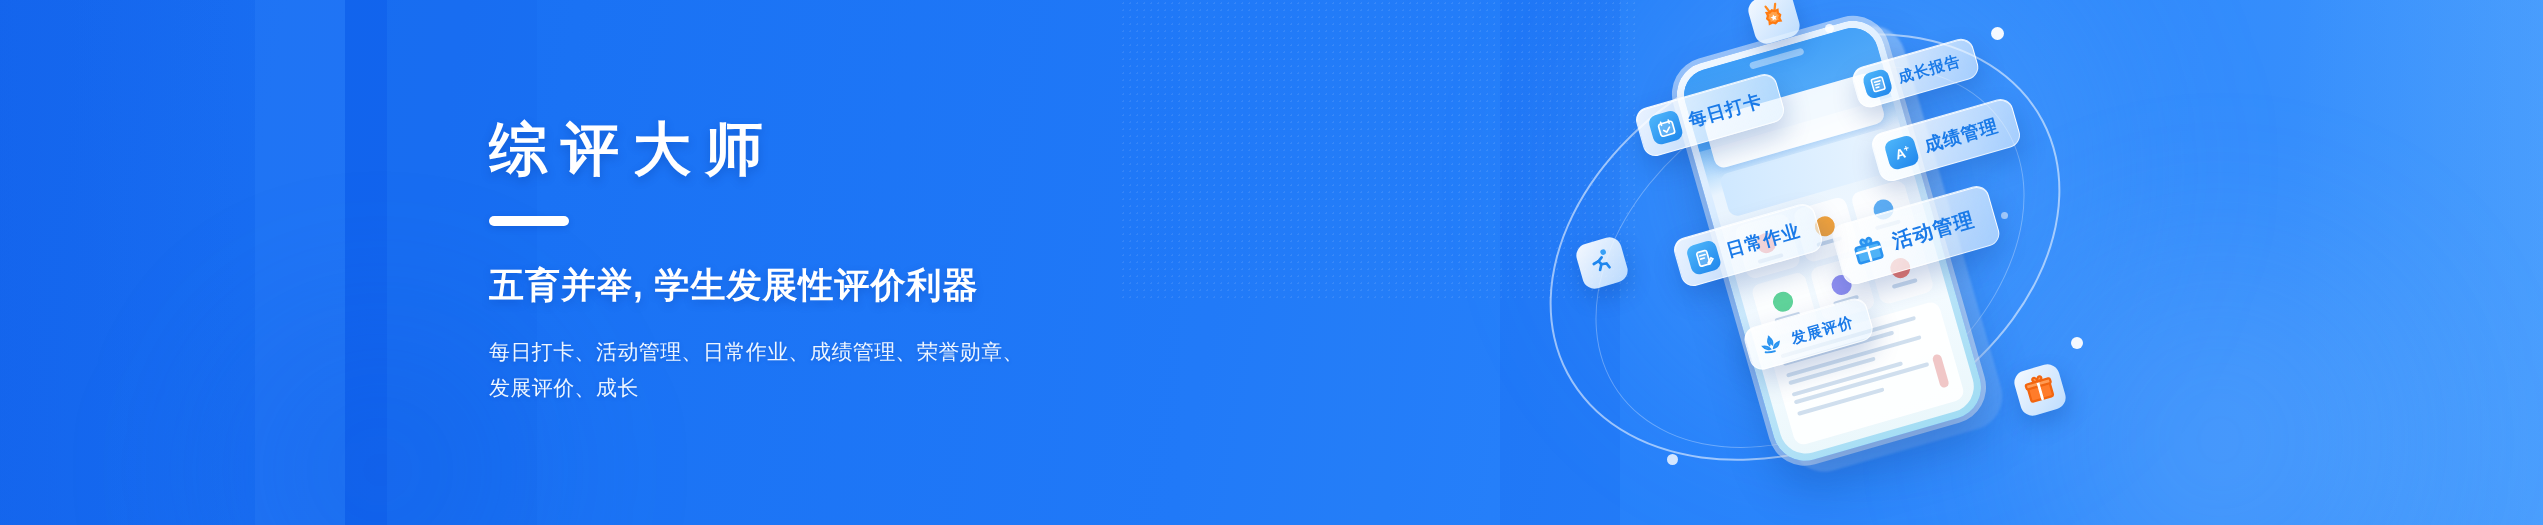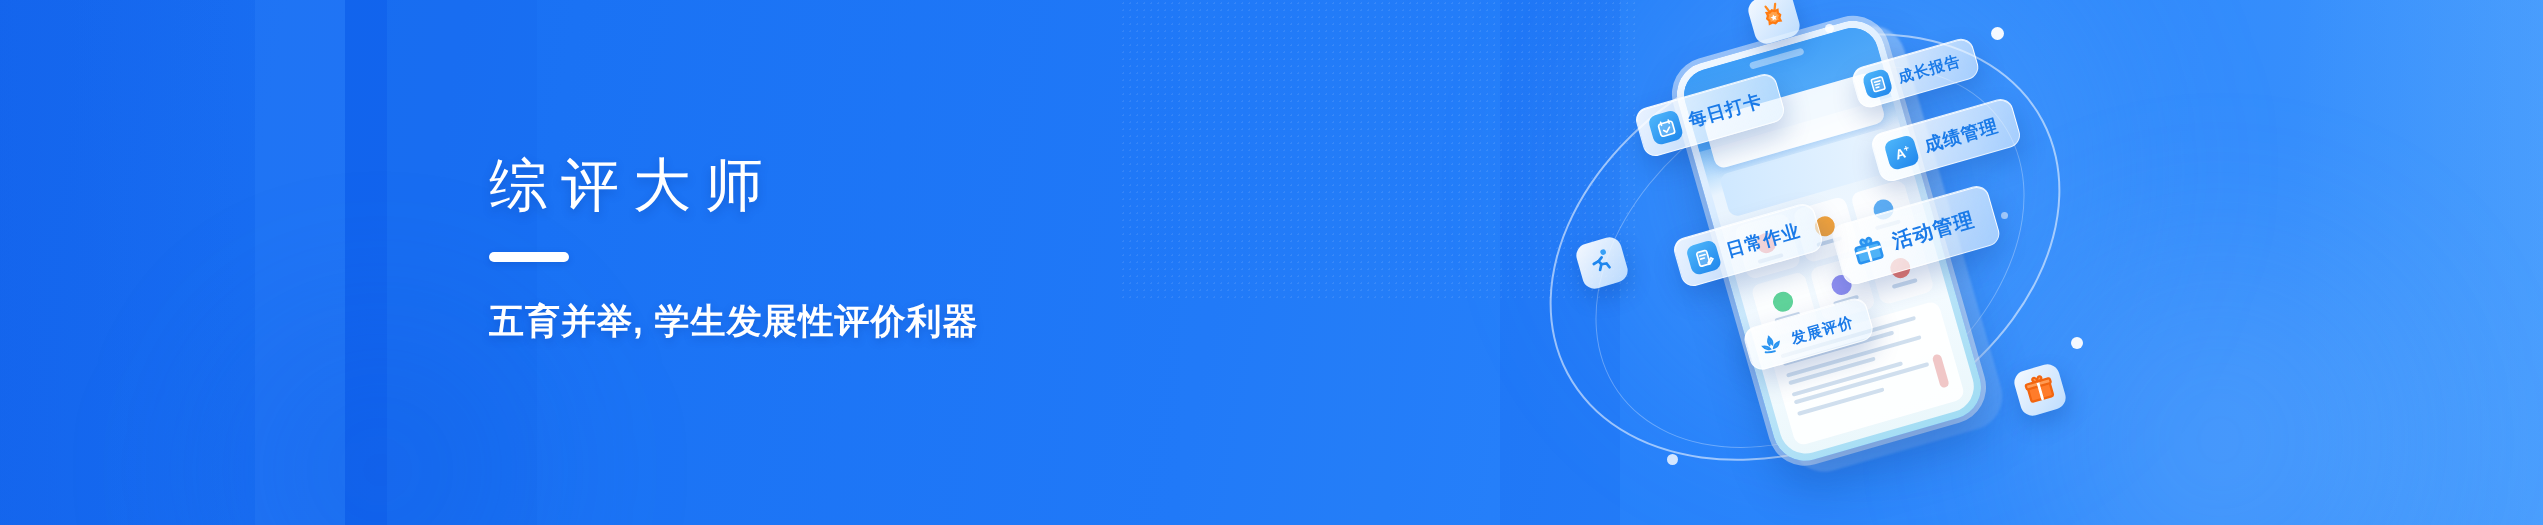--- a/index.html
+++ b/index.html
@@ -46,21 +46,21 @@
     background-size:7px 7px; opacity:.5;
   }
 
   
   .copy {
     position:absolute; left:489px; top:0; height:525px;
     display:flex; flex-direction:column; justify-content:center;
     width:900px;
   }
   .title {
-    font-size:58px; font-weight:normal; color:#ffffff;
+    font-size:58px; font-weight:bold; color:#ffffff;
     letter-spacing:14px; line-height:1;
     text-shadow:0 4px 10px rgba(3,52,150,.30);
     margin-bottom:38px; white-space:nowrap;
   }
   .divider {
     width:80px; height:10px; border-radius:6px;
     background:#ffffff; margin-bottom:38px;
     box-shadow:0 2px 6px rgba(3,52,150,.22);
   }
   .subtitle {
@@ -228,20 +228,21 @@
   <div class="bg-soft soft-a"></div>
   <div class="bg-soft soft-b"></div>
   <div class="bg-soft soft-c"></div>
   <div class="bg-dots"></div>
 
   <div class="copy">
     <div class="title">综评大师</div>
     <div class="divider"></div>
     <div class="subtitle">五育并举, 学生发展性评价利器</div>
     <div class="desc">
+      <span class="desc-line">每日打卡、活动管理、日常作业、成绩管理、荣誉勋章、发展评价、成长</span>
     </div>
   </div>
 
   <div class="art">
 
     <div class="orbit"></div>
     <div class="orbit2"></div>
 
     <div class="phone">
       <div class="phone-back"></div>

